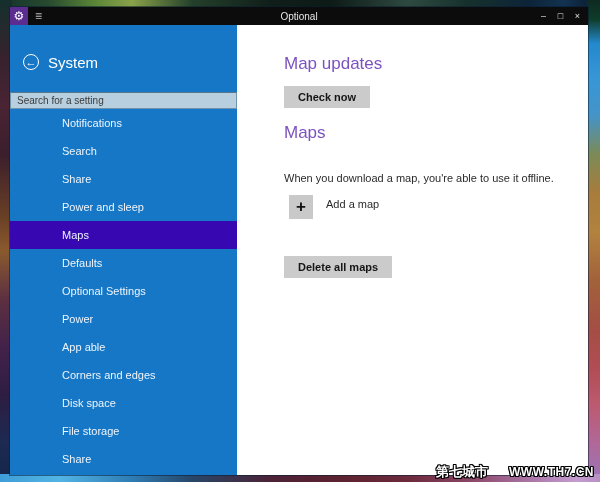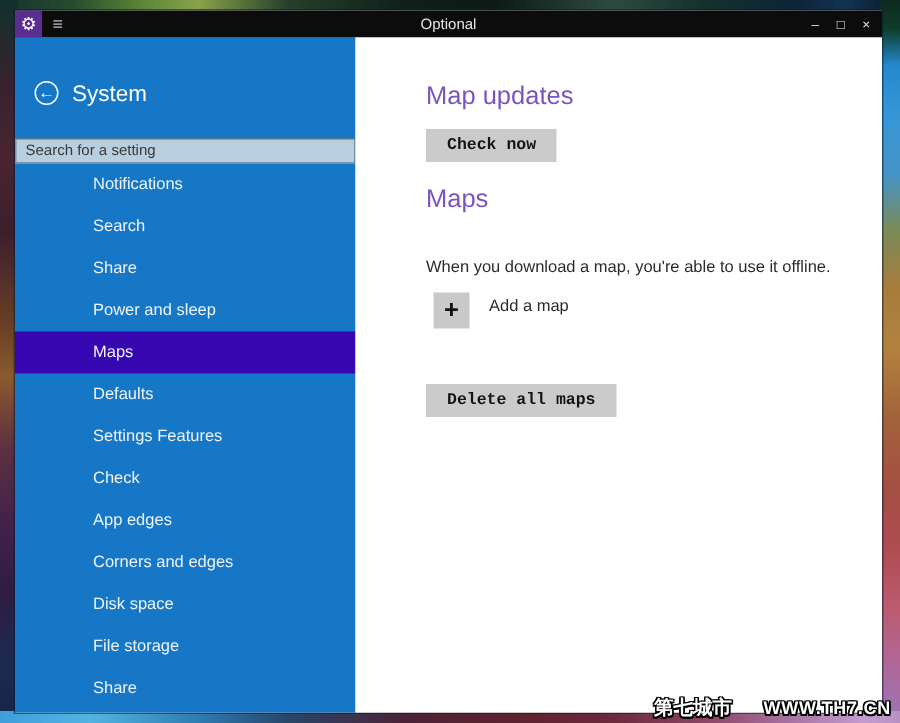--- a/index.html
+++ b/index.html
@@ -45,21 +45,21 @@
   .search { margin-top:21px; height:17px; width:100%; border:1px solid #6f94ab; border-top-color:#55788e; background:#b8cfdf; font-size:10px; color:#333; padding:0 6px; outline:none; font-family:inherit; }
   .search::placeholder { color:#3a3a3a; opacity:1; }
   .nav { display:flex; flex-direction:column; }
   .nav-item { height:28px; line-height:28px; padding-left:52px; font-size:11px; color:#eef4fb; cursor:default; white-space:nowrap; }
   .nav-item.selected { background:#3708b2; }
 
   
   .content { flex:1; background:#fff; padding:29px 20px 0 47px; position:relative; }
   .content h1 { font-size:17px; font-weight:400; color:#7b52c1; line-height:1.2; }
   .h-maps { margin-top:15px; }
-  .btn { display:inline-block; margin-top:12px; background:#cbcbcb; border:0; padding:5px 14px; font-size:11px; font-weight:700; color:#151515; font-family:Liberation Mono, monospace; cursor:default; }
+  .btn { display:inline-block; margin-top:12px; background:#cbcbcb; border:0; padding:5px 14px; font-size:11px; font-weight:700; color:#151515; font-family:Liberation Sans, sans-serif; cursor:default; }
   .desc { margin-top:28px; font-size:11px; color:#2b2b2b; }
   .add-row { margin-top:11px; display:flex; align-items:flex-start; cursor:default; }
   .add-sq { width:24px; height:24px; margin-left:5px; background:#c9c9c9; display:flex; align-items:center; justify-content:center; font-size:17px; font-weight:700; color:#111; line-height:1; }
   .add-label { font-size:11px; color:#2b2b2b; margin-left:13px; margin-top:3px; }
   .btn-delete { display:block; margin-top:37px; }
 
   
   .watermark { position:absolute; right:6px; bottom:1px; display:flex; align-items:baseline; gap:9px; color:#fff; font-weight:700;
     text-shadow:-1px -1px 0 #000, 1px -1px 0 #000, -1px 1px 0 #000, 1px 1px 0 #000, 0 1px 0 #000, 0 -1px 0 #000, 1px 0 0 #000, -1px 0 0 #000; }
   .wm-cn { font-size:13px; }
@@ -97,23 +97,23 @@
           <span class="side-title">System</span>
         </div>
         <input class="search" type="text" placeholder="Search for a setting" style="">
         <nav class="nav" id="nav">
             <div class="nav-item">Notifications</div>
             <div class="nav-item">Search</div>
             <div class="nav-item">Share</div>
             <div class="nav-item">Power and sleep</div>
             <div class="nav-item selected">Maps</div>
             <div class="nav-item">Defaults</div>
-            <div class="nav-item">Settings Features</div>
-            <div class="nav-item">Check</div>
-            <div class="nav-item">App edges</div>
+            <div class="nav-item">Optional Settings</div>
+            <div class="nav-item">Power</div>
+            <div class="nav-item">App able</div>
             <div class="nav-item">Corners and edges</div>
             <div class="nav-item">Disk space</div>
             <div class="nav-item">File storage</div>
             <div class="nav-item">Share</div>
           </nav>
       </aside>
 
       <main class="content">
         <h1>Map updates</h1>
         <button class="btn">Check now</button>

